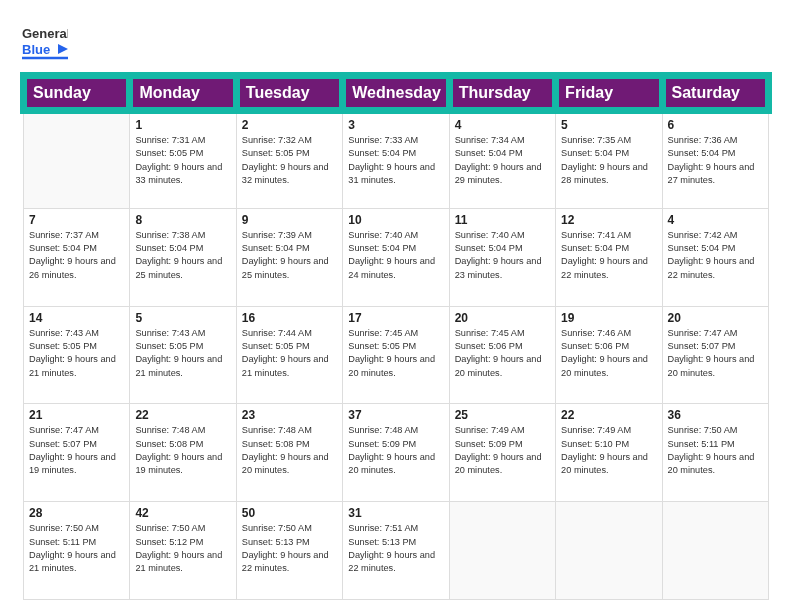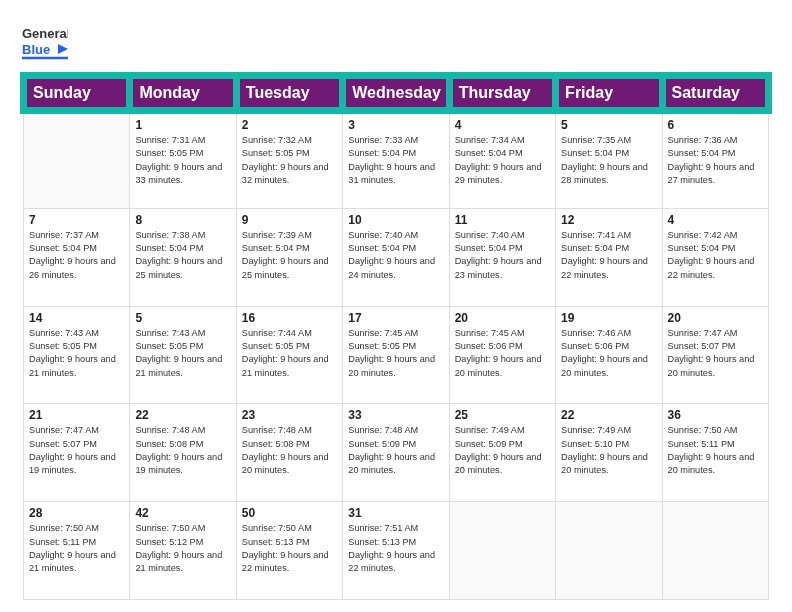--- a/index.html
+++ b/index.html
@@ -215,21 +215,21 @@
           </td>
           <td>
             <span class="day-number">22</span>
             <div class="sun-info">Sunrise: 7:48 AM<br>Sunset: 5:08 PM<br>Daylight: 9 hours and 19 minutes.</div>
           </td>
           <td>
             <span class="day-number">23</span>
             <div class="sun-info">Sunrise: 7:48 AM<br>Sunset: 5:08 PM<br>Daylight: 9 hours and 20 minutes.</div>
           </td>
           <td>
-            <span class="day-number">33</span>
+            <span class="day-number">37</span>
             <div class="sun-info">Sunrise: 7:48 AM<br>Sunset: 5:09 PM<br>Daylight: 9 hours and 20 minutes.</div>
           </td>
           <td>
             <span class="day-number">25</span>
             <div class="sun-info">Sunrise: 7:49 AM<br>Sunset: 5:09 PM<br>Daylight: 9 hours and 20 minutes.</div>
           </td>
           <td>
             <span class="day-number">22</span>
             <div class="sun-info">Sunrise: 7:49 AM<br>Sunset: 5:10 PM<br>Daylight: 9 hours and 20 minutes.</div>
           </td>

